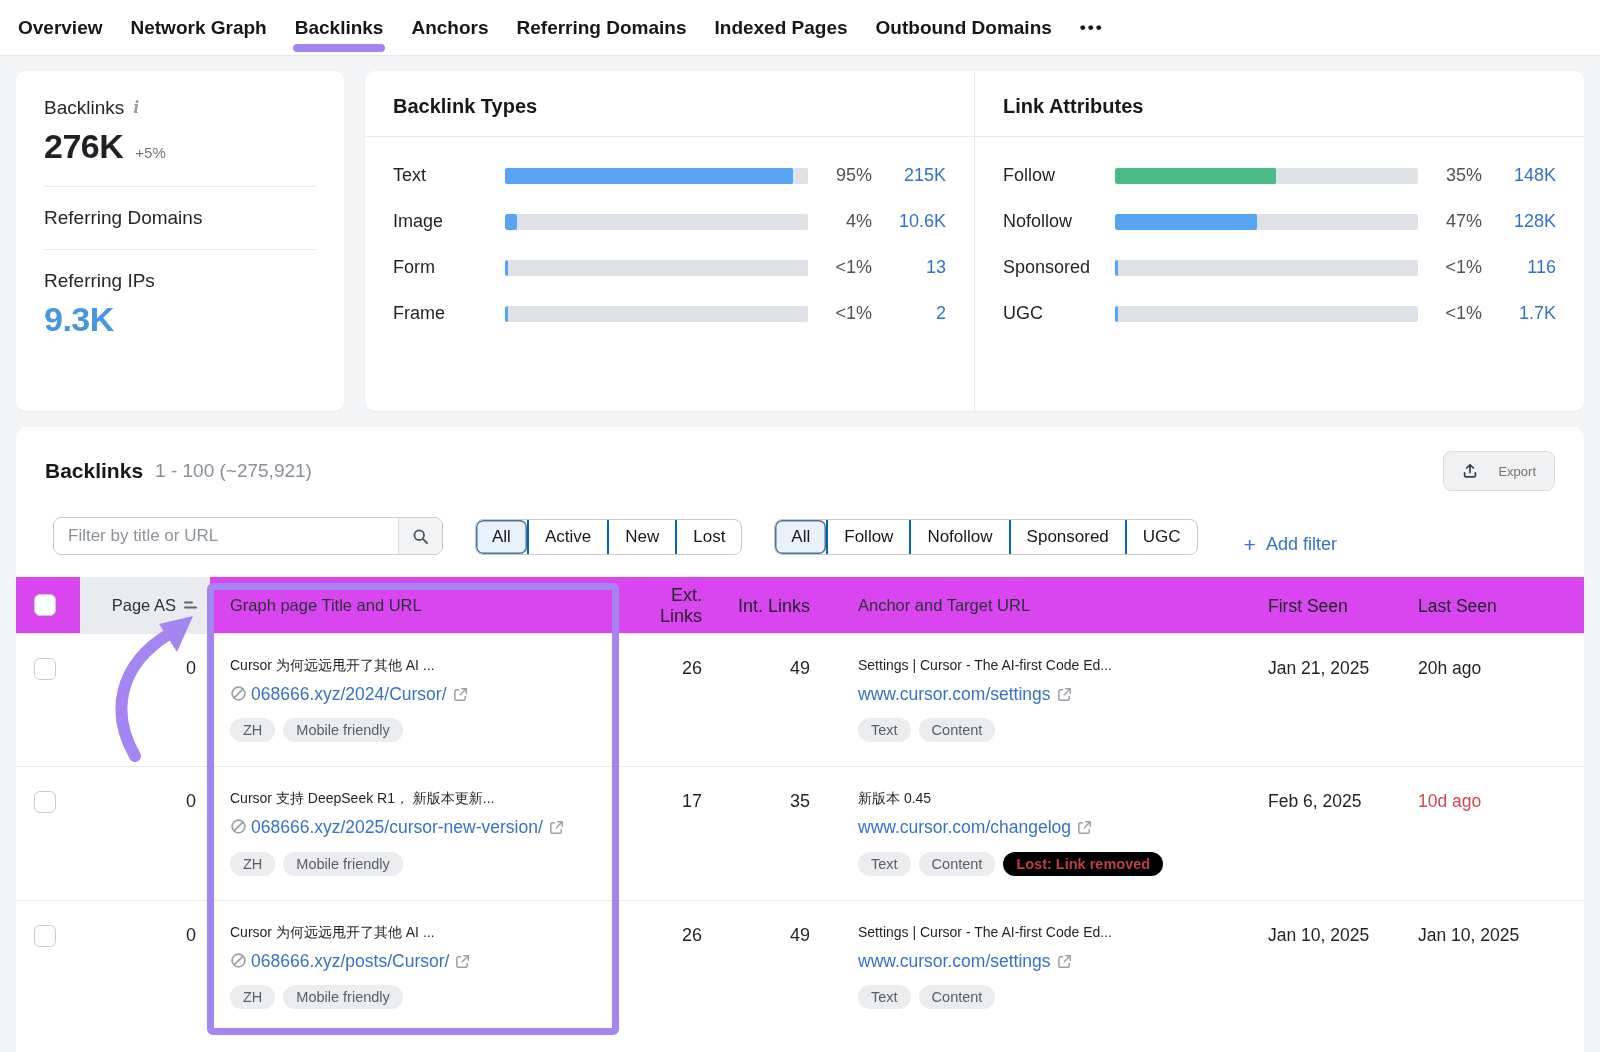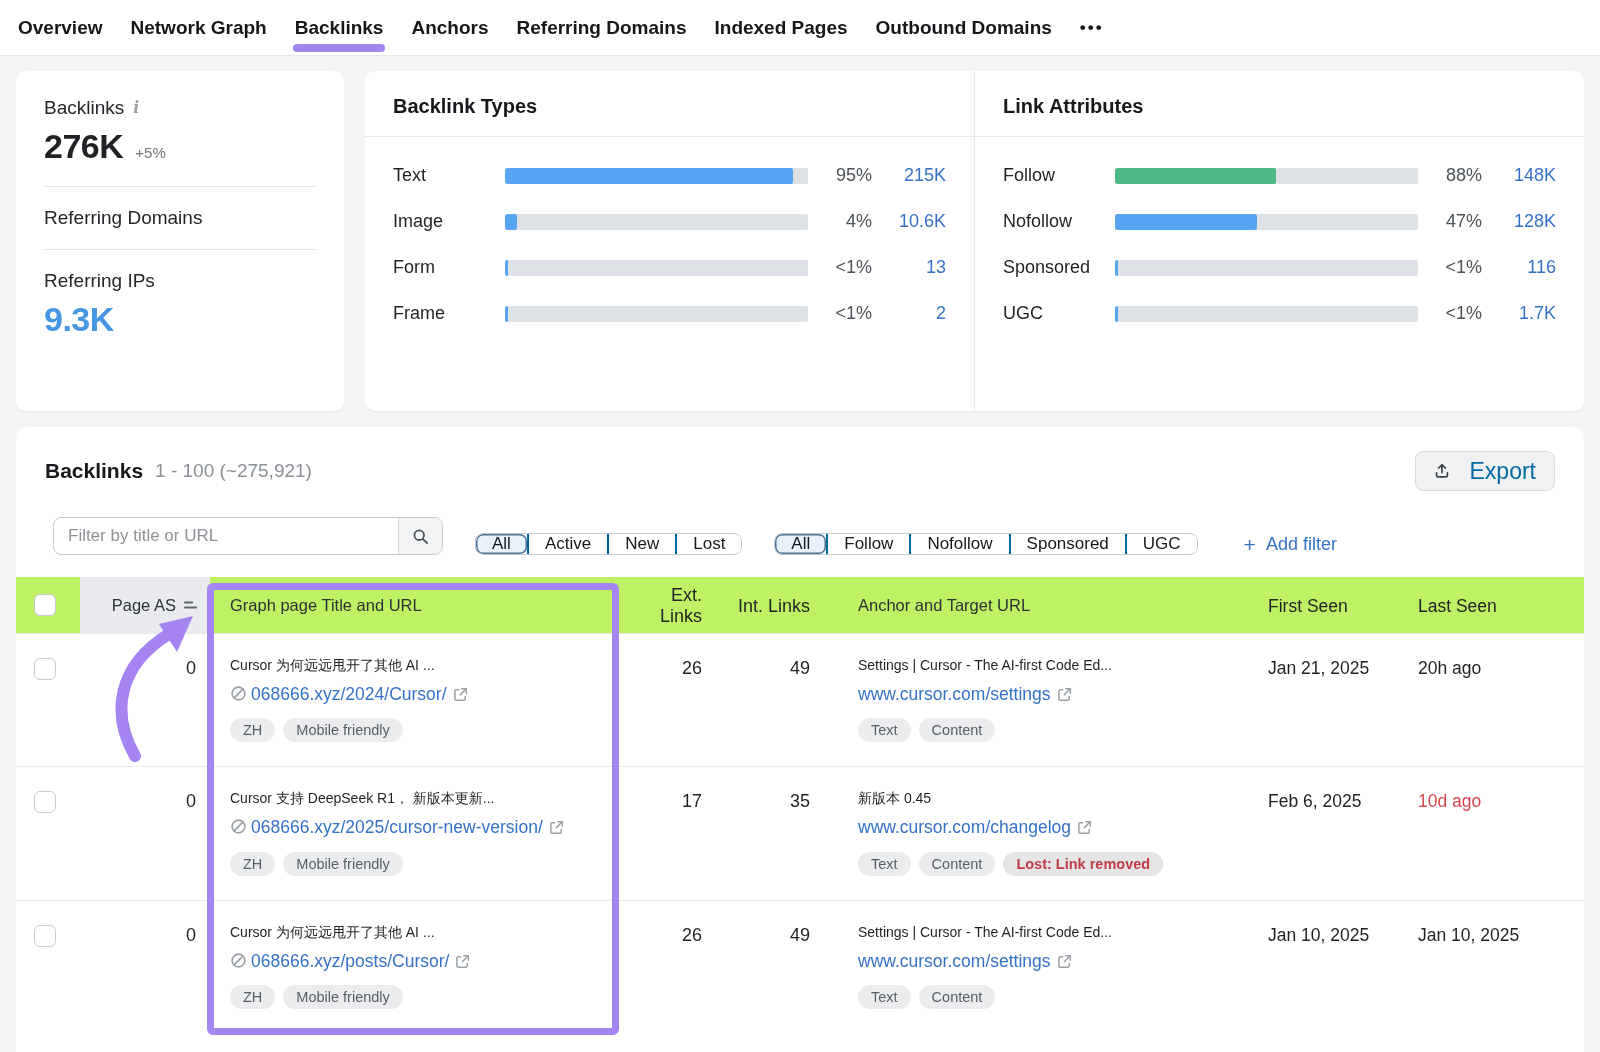--- a/index.html
+++ b/index.html
@@ -53,58 +53,58 @@
   .bar-pct { text-align:right; font-size:18px; color:#4d5358; }
   .bar-value { text-align:right; font-size:18px; color:var(--link-blue,#3572c6); cursor:pointer; }
   
   .bl-card { margin:16px 16px 0 16px; min-height:640px; padding-top:24px; }
   .bl-header { display:flex; align-items:center; padding:0 29px; }
   .bl-title { font-size:21px; font-weight:700; color:#16181b; }
   .bl-range { font-size:19px; color:#8a9097; margin-left:12px; }
   .export-btn {
     margin-left:auto; height:40px; padding:0 18px; border-radius:8px;
     background:#f0f1f3; border:1px solid #d9dcdf; display:flex; align-items:center;
-    gap:20px; font-size:23px; color:#0369a1; cursor:pointer;
+    gap:20px; font-size:13px; color:#737373; cursor:pointer;
   }
   .filters-row { display:flex; align-items:flex-end; gap:32px; margin:26px 29px 0 29px;padding-left:8px; }
   .search-box {
     width:390px; height:38px; border:1px solid #c6cbd0; border-radius:8px;
     background:#fff; display:flex; align-items:stretch; overflow:hidden;
   }
   .search-box input {
     flex:1; border:none; outline:none; padding:0 14px; font-size:17px;
     font-family:inherit; color:#2a2e33; background:transparent;
   }
   .search-box input::placeholder { color:#8d9399; }
   .search-btn {
     width:44px; display:flex; align-items:center; justify-content:center;
     background:#f2f3f5; border-left:1px solid #d9dcdf; cursor:pointer;
   }
   .seg-group {
     display:flex; border:1px solid #c6cbd0; border-radius:8px; background:#fff;
-    height:22px; overflow:hidden;
+    height:36px; overflow:hidden;
   }
   .seg-item {
     padding:0 16px; display:flex; align-items:center; font-size:17px;
     color:#16181b; cursor:pointer; border-left:2px solid #0369a1;
   }
   .seg-item:first-child { border-left:none; }
   .seg-item.active {
     background:#e9f2fb; box-shadow:inset 0 0 0 1.5px #4c7296; border-radius:7px;
   }
   .add-filter { display:flex; align-items:center; gap:10px; margin-left:14px;
     color:var(--link-blue,#3572c6); font-size:18px; cursor:pointer; }
   .add-filter .plus { font-size:21px; line-height:1; }
   
   .bl-table { margin-top:22px; }
   .t-grid {
     display:grid;
     grid-template-columns:64px 130px 410px 96px 108px 434px 150px 1fr;
   }
-  .t-head { background:#bef264; height:56px; align-items:center;
+  .t-head { background:#d946ef; height:56px; align-items:center;
     font-size:16.5px; color:#2c3136; }
   .t-head .cell-pageas-h {
     background:#e9ebee; height:100%; display:flex; align-items:center;
     justify-content:flex-end; gap:7px; padding-right:12px; cursor:pointer;
   }
   .cell { padding:0 6px; }
   .cell-check { padding-left:18px; display:flex; align-items:center; }
   .checkbox {
     width:22px; height:22px; border:1.5px solid #c7ccd1; border-radius:6px;
     background:#fff; cursor:pointer;
@@ -117,21 +117,21 @@
   .row-title { font-size:14px; color:#1f2125; line-height:1.35; }
   .row-urlline { margin-top:7px; font-size:17.5px; line-height:1.4; word-break:break-all; }
   .row-urlline a { color:var(--link-blue,#3572c6); text-decoration:none; cursor:pointer; }
   .icon-inline { display:inline-block; vertical-align:-2px; margin-right:4px; }
   .icon-after { display:inline-block; vertical-align:-2px; margin-left:6px; }
   .badges { display:flex; gap:8px; margin-top:12px; flex-wrap:wrap; }
   .badge {
     background:#ebecee; color:#595e66; border-radius:14px; padding:4px 13px;
     font-size:14.5px; white-space:nowrap;
   }
-  .badge.lost { background:#e5e5e5; color:var(--lost-red,#c03c47); font-weight:700; }
+  .badge.lost { background:#000000; color:var(--lost-red,#c03c47); font-weight:700; }
   .cell-date { font-size:17.5px; color:#1f2125; padding-left:10px; padding-top:2px; }
   .cell-date.alert { color:var(--alert-red,#d6454f); }
   .cell-num { padding-top:2px; }
   
   .anno-box {
     position:absolute; left:207px; top:583px; width:412px; height:452px;
     border:7px solid var(--annotation-purple,#a585f2); border-radius:6px;
     pointer-events:none; z-index:6;
   }
   .anno-arrow { position:absolute; left:103px; top:612px; z-index:6; pointer-events:none; }
@@ -221,21 +221,21 @@
     </div>
 
     <div class="chart-panel">
       <div class="chart-panel-header">Link Attributes</div>
       <div class="chart-panel-body">
         <div class="bar-row">
           <span class="bar-label">Follow</span>
           <span class="bar-track">
               <span class="bar-fill" style="width: 53%; display: block; background: rgb(76, 186, 135);"></span>
             </span>
-          <span class="bar-pct">88%</span>
+          <span class="bar-pct">35%</span>
           <span class="bar-value">148K</span>
         </div>
         <div class="bar-row">
           <span class="bar-label">Nofollow</span>
           <span class="bar-track">
               <span class="bar-fill" style="width: 47%; display: block; background: rgb(87, 164, 243);"></span>
             </span>
           <span class="bar-pct">47%</span>
           <span class="bar-value">128K</span>
         </div>

